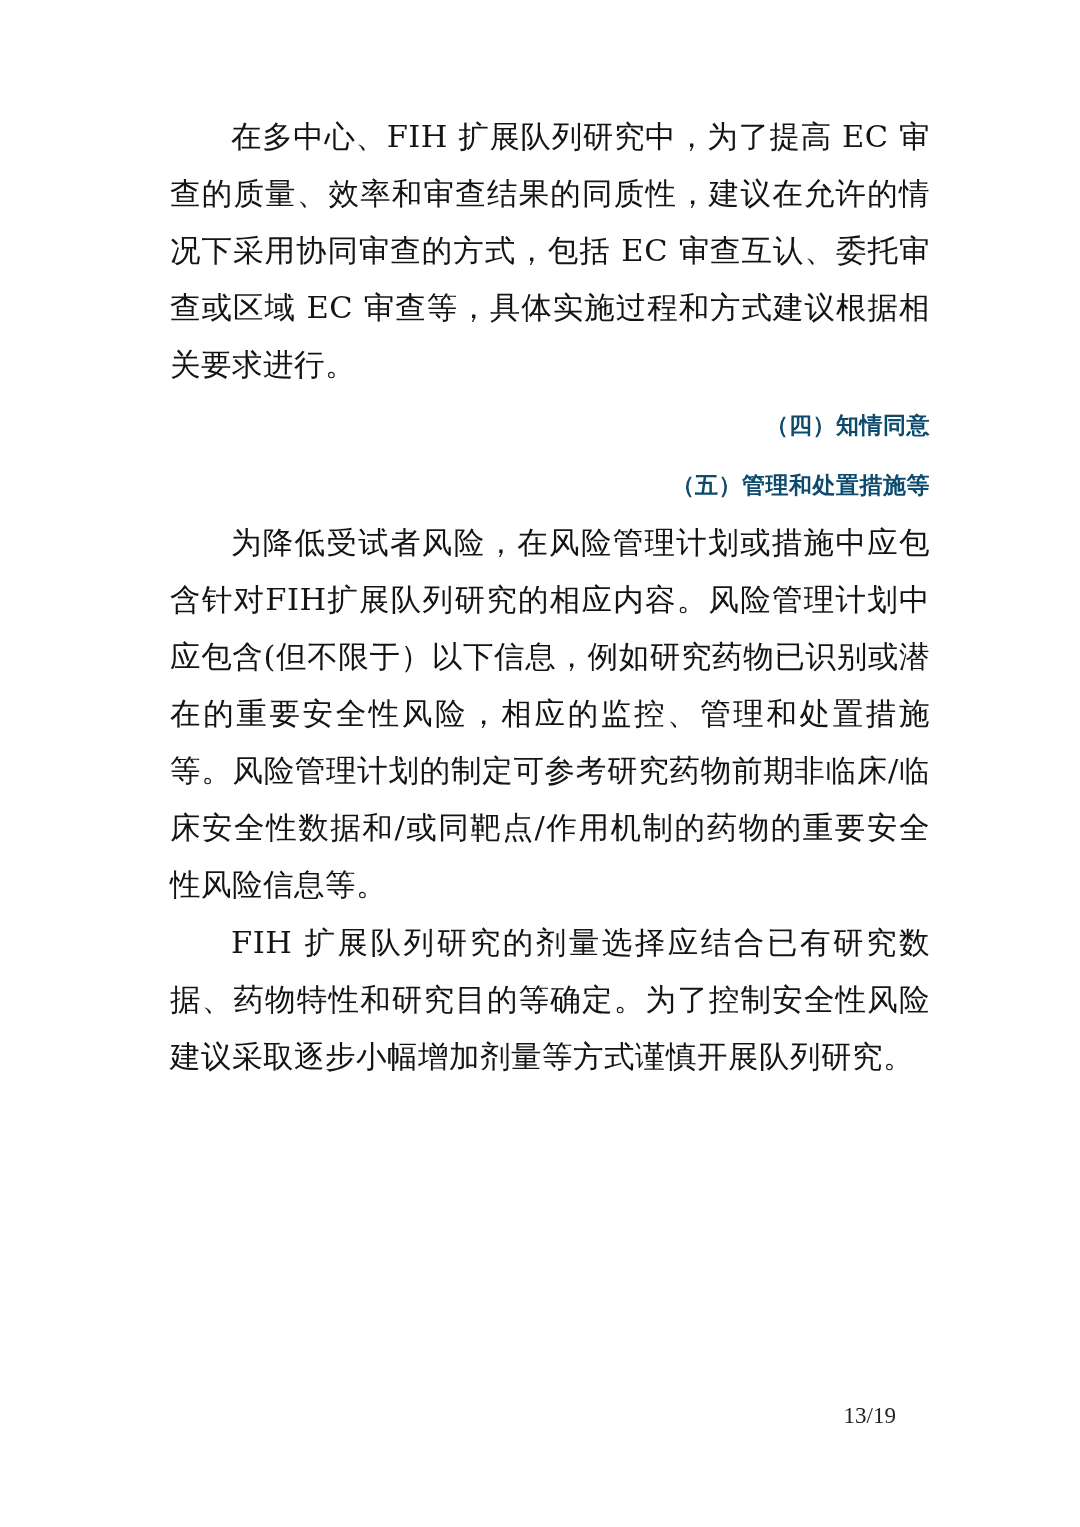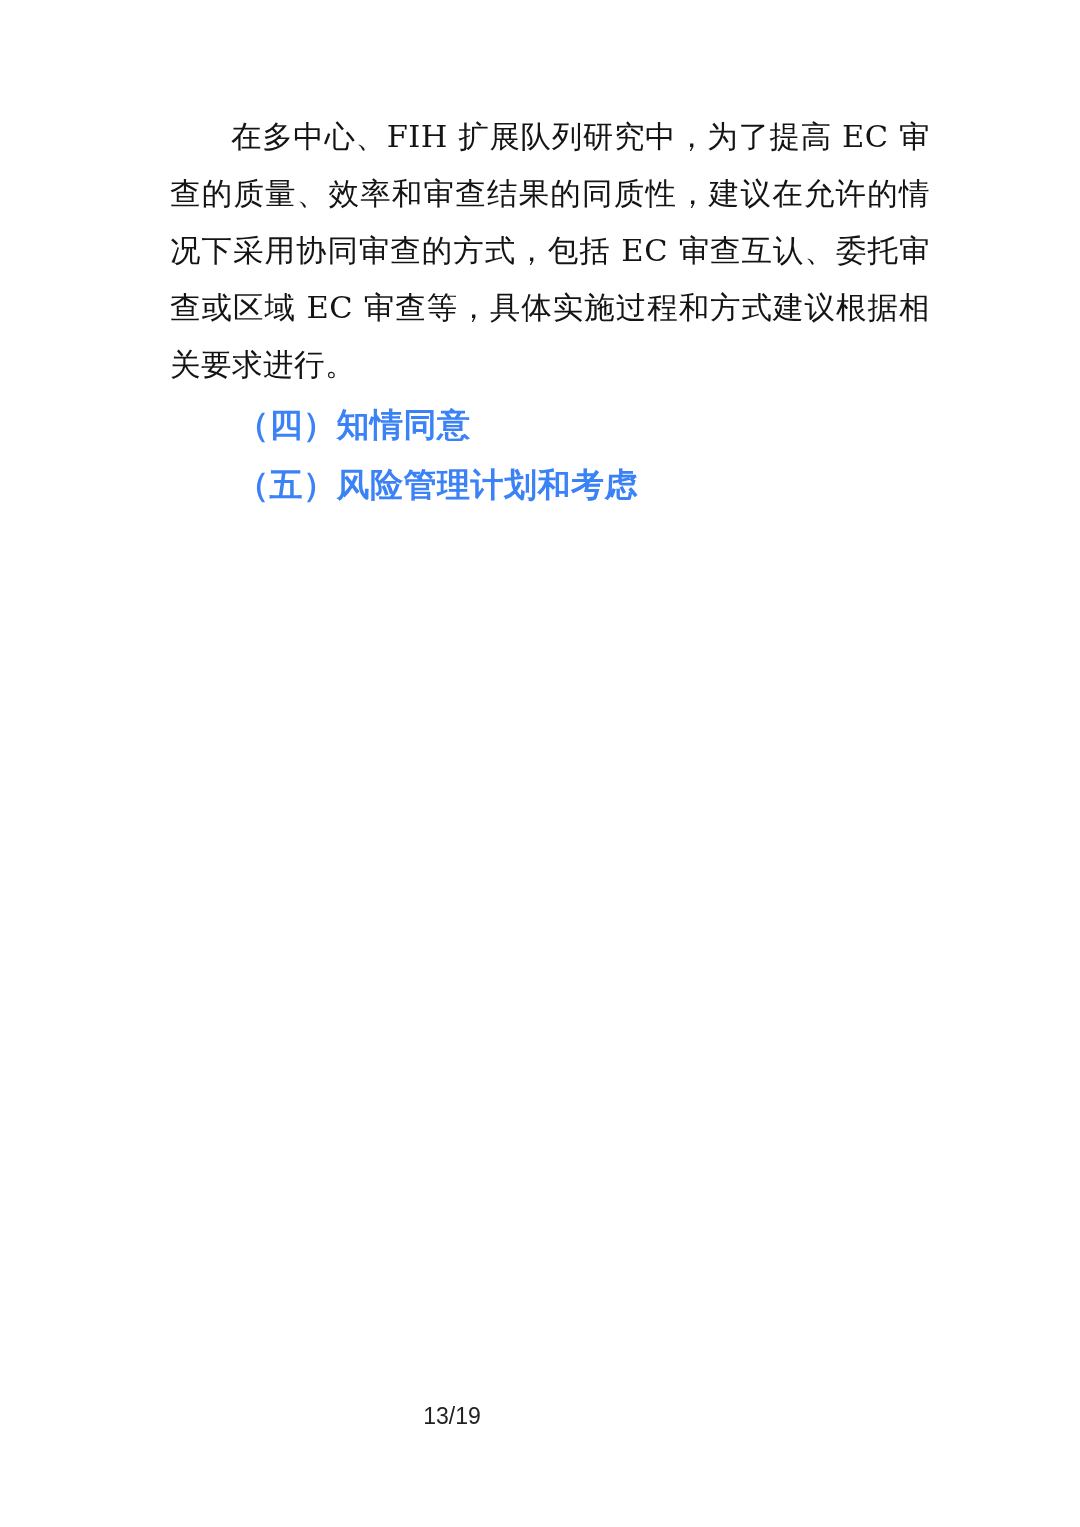--- a/index.html
+++ b/index.html
@@ -33,53 +33,56 @@
     font-size: 30.5px;
     line-height: 57px;
     letter-spacing: 0.5px;
     text-align: justify;
     text-justify: inter-ideograph;
     text-indent: 2em;
     margin: 0 0 1px 0;
     color: #141414;
   }
   .heading {
-    font-size: 33px;
+    font-size: 23px;
     line-height: 57px;
     letter-spacing: 0.5px;
     text-indent: 2em;
     margin: 3px 0 1px 0;
     font-weight: bold;
-    color: #3b82f6;
+    color: #0c4a6e;
+    text-align: right;
   }
   .footer {
     position: absolute;
     left: 0;
     top: 1403px;
     width: 888px;
-    text-align: center;
+    text-align: right;
     font-size: 23px;
     color: #222;
-    font-family: Liberation Sans, sans-serif;
+    font-family: Liberation Serif, serif;
   }
 </style>
 </head>
 <body>
 
 <div class="page">
 
   <div class="content">
 
     <p class="para">在多中心、FIH 扩展队列研究中，为了提高 EC 审查的质量、效率和审查结果的同质性，建议在允许的情况下采用协同审查的方式，包括 EC 审查互认、委托审查或区域 EC 审查等，具体实施过程和方式建议根据相关要求进行。</p>
 
     <p class="heading">（四）知情同意</p>
 
 
 
-    <p class="heading">（五）风险管理计划和考虑</p>
+    <p class="heading">（五）管理和处置措施等</p>
 
+    <p class="para">为降低受试者风险，在风险管理计划或措施中应包含针对FIH扩展队列研究的相应内容。风险管理计划中应包含(但不限于）以下信息，例如研究药物已识别或潜在的重要安全性风险，相应的监控、管理和处置措施等。风险管理计划的制定可参考研究药物前期非临床/临床安全性数据和/或同靶点/作用机制的药物的重要安全性风险信息等。</p>
 
+    <p class="para">FIH 扩展队列研究的剂量选择应结合已有研究数据、药物特性和研究目的等确定。为了控制安全性风险建议采取逐步小幅增加剂量等方式谨慎开展队列研究。</p>
 
   </div>
 
   <div class="footer">13/19</div>
 
 </div>
 
 </body></html>

